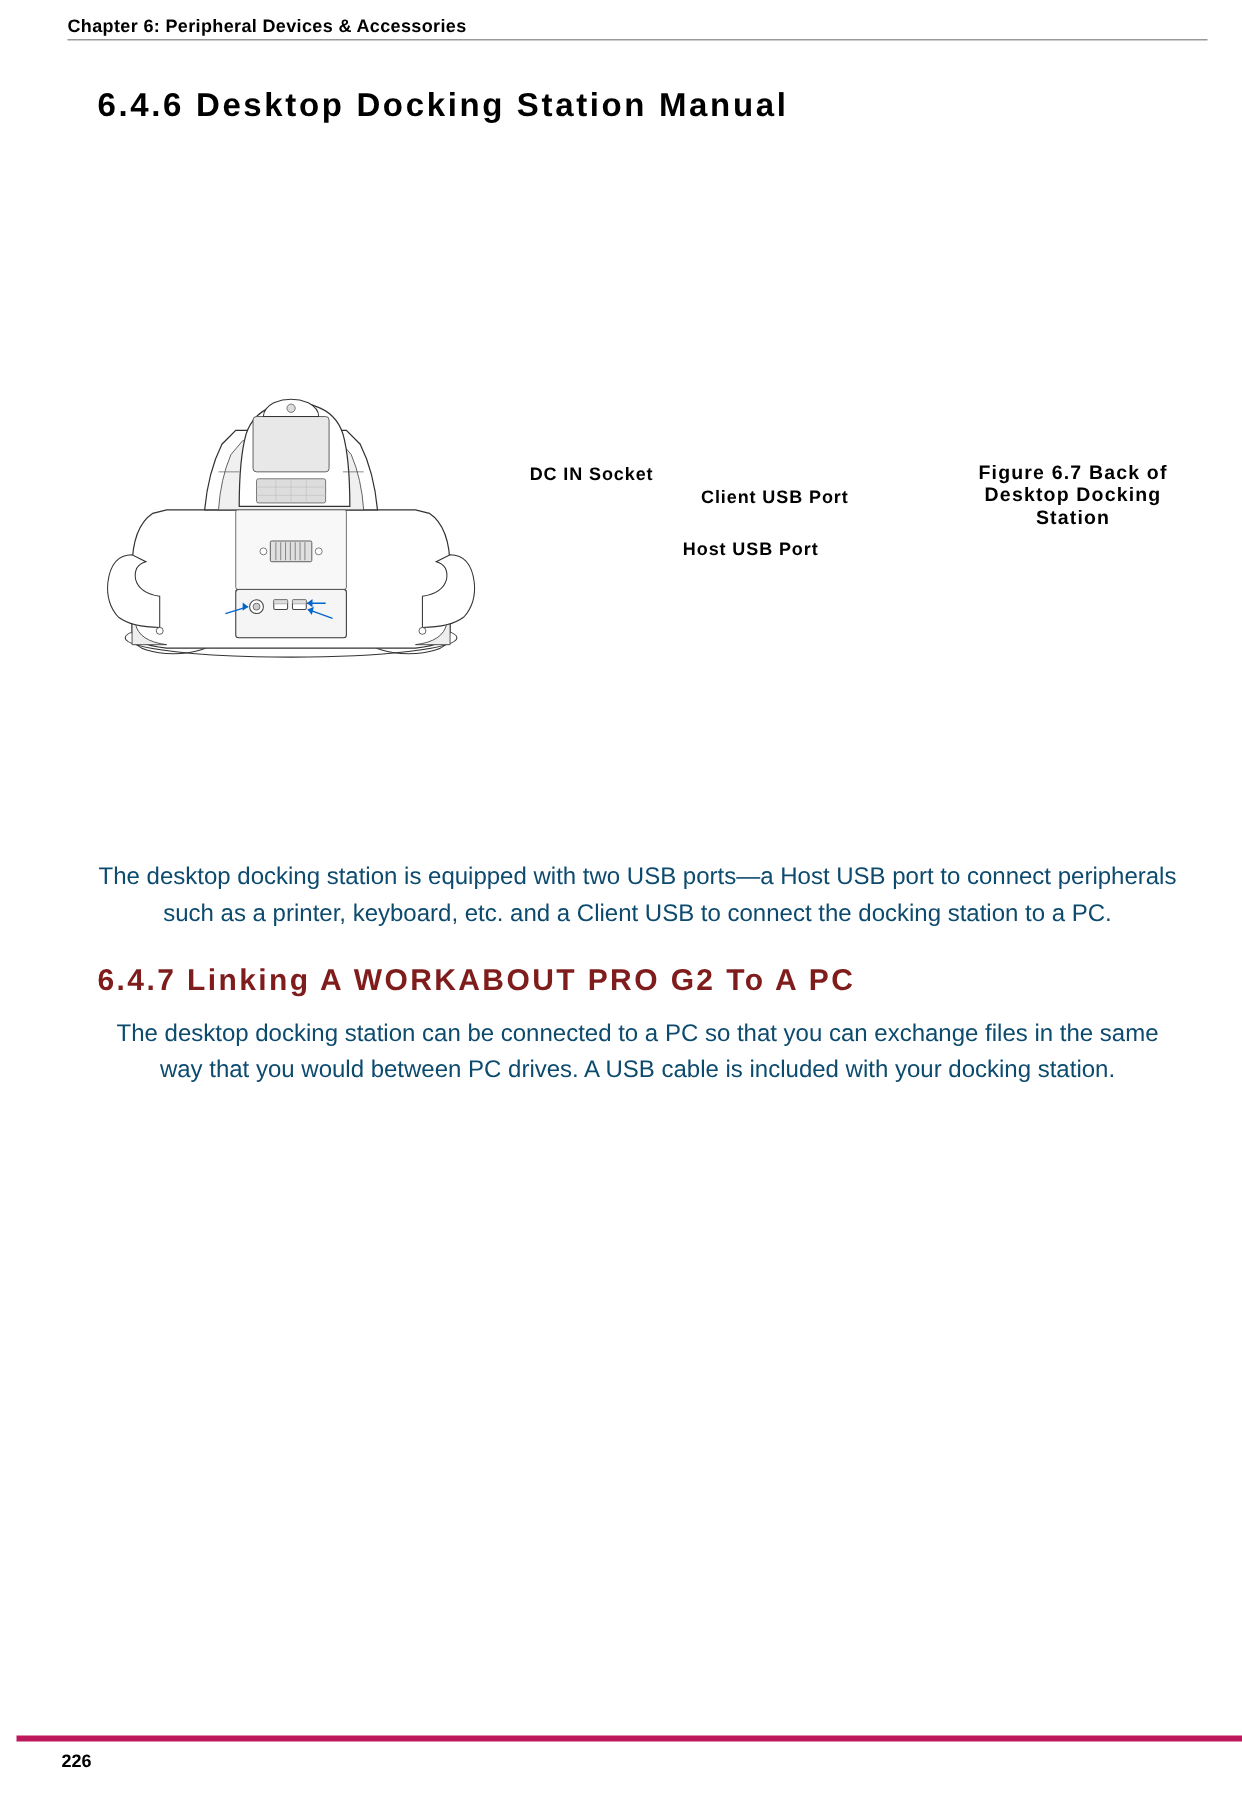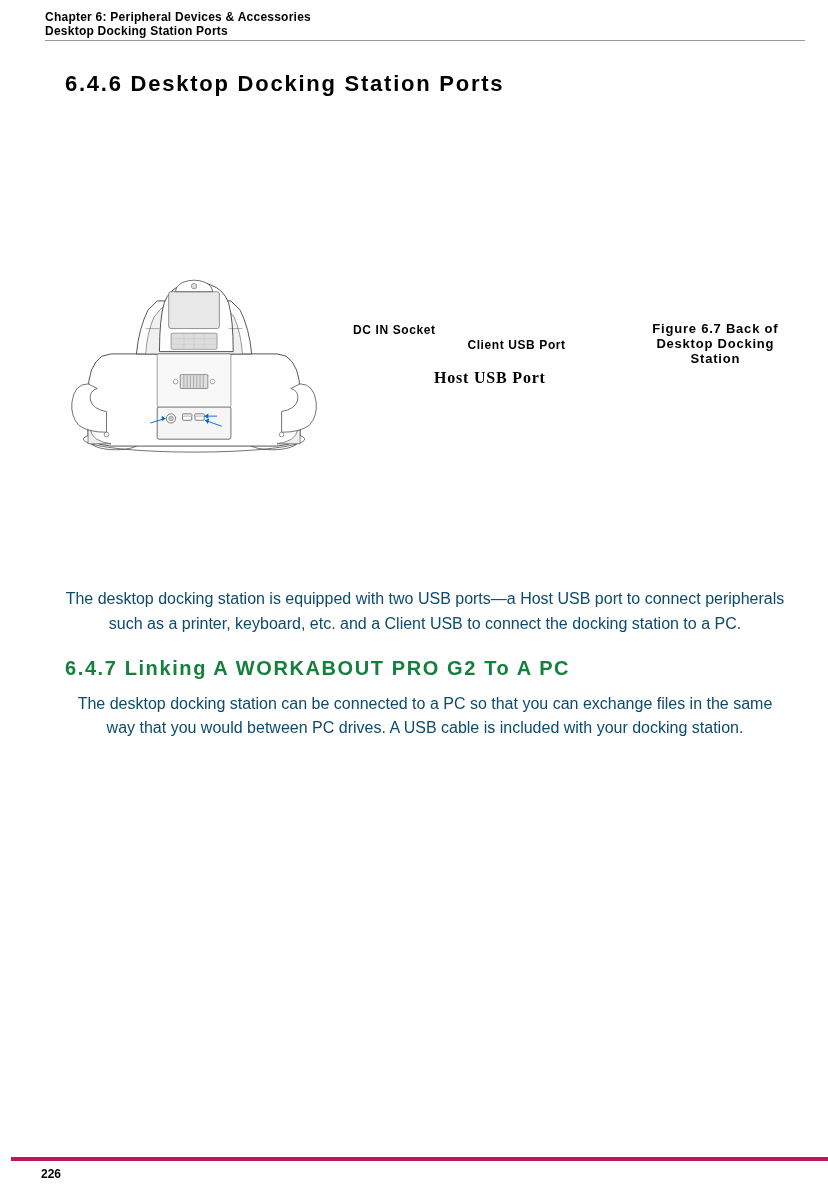--- a/index.html
+++ b/index.html
@@ -102,25 +102,24 @@
       font-size: 12px;
       font-weight: bold;
       letter-spacing: 0.05em;
       white-space: nowrap;
     }
 
     .label-host-usb {
       position: absolute;
       right: 100px;
       bottom: 5px;
-      font-size: 16px;
+      font-size: 12px;
       font-weight: bold;
       letter-spacing: 0.05em;
       white-space: nowrap;
-      font-family: Liberation Serif, serif;
     }
 
     
     .figure-caption {
       font-size: 13px;
       font-weight: bold;
       letter-spacing: 0.06em;
       text-align: center;
       margin-top: 8px;
       margin-bottom: 16px;
@@ -136,21 +135,21 @@
       text-align: center;
     }
 
     
     .subsection-heading {
       font-size: 20px;
       font-weight: bold;
       letter-spacing: 0.08em;
       margin-bottom: 12px;
       margin-top: 10px;
-      color: #15803d;
+      color: #7f1d1d;
     }
 
     
     .footer {
       position: absolute;
       bottom: 10px;
       left: 0;
       right: 0;
       padding: 6px 30px;
       display: flex;
@@ -174,27 +173,26 @@
       margin: 0 30px;
     }
   </style>
 </head>
 <body>
 
 <div class="page-wrapper">
 
   <div class="header">
     <div class="header-chapter">Chapter  6:  Peripheral Devices &amp; Accessories</div>
-    <div class="header-section">Desktop Docking Station Ports</div>
   </div>
   <div class="header-top-line"></div>
 
   <div class="main-content">
 
-    <div class="section-heading">6.4.6   Desktop  Docking  Station  Ports</div>
+    <div class="section-heading">6.4.6   Desktop  Docking  Station  Manual</div>
 
     <div class="figure-container">
 
       <div class="figure-image-area">
         <svg class="docking-svg" viewBox="0 0 560 480" xmlns="http://www.w3.org/2000/svg">
 
           <ellipse cx="280" cy="440" rx="240" ry="28" fill="none" stroke="#333" stroke-width="1.5"></ellipse>
 
           <ellipse cx="110" cy="445" rx="55" ry="18" fill="none" stroke="#333" stroke-width="1.5"></ellipse>
 

